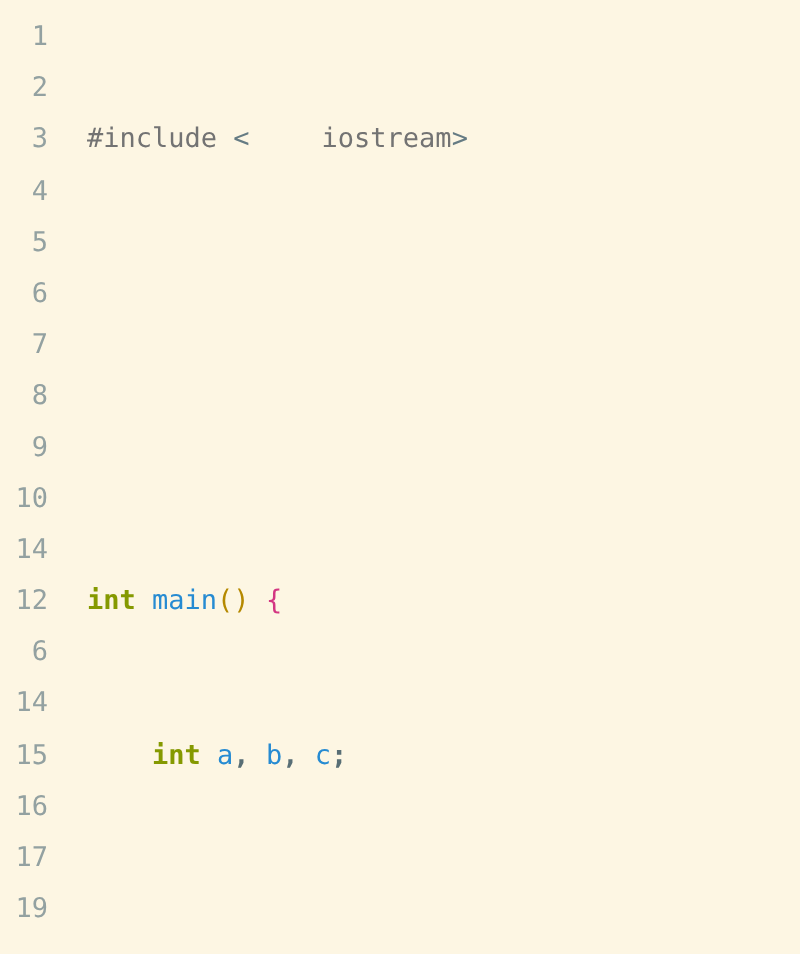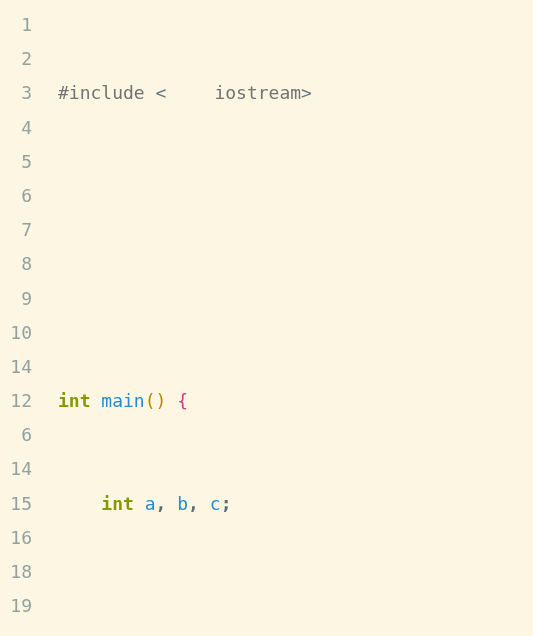--- a/index.html
+++ b/index.html
@@ -59,21 +59,21 @@
     <span class="line-num">7</span>
     <span class="line-num">8</span>
     <span class="line-num">9</span>
     <span class="line-num">10</span>
     <span class="line-num">14</span>
     <span class="line-num">12</span>
     <span class="line-num">6</span>
     <span class="line-num">14</span>
     <span class="line-num">15</span>
     <span class="line-num">16</span>
-    <span class="line-num">18</span>
+    <span class="line-num">17</span>
     <span class="line-num">19</span>
   </div>
 
   <div class="code">
     <span class="line"><span class="tok-preproc">#include</span> <span class="tok-op">&lt;</span><span class="tok-string">iostream</span><span class="tok-op">&gt;</span></span>
     <span class="line"></span>
     <span class="line"></span>
     <span class="line"><span class="tok-keyword">int</span> <span class="tok-func">main</span><span class="tok-paren-y">(</span><span class="tok-paren-y">)</span> <span class="tok-paren-m">{</span></span>
     <span class="line">    <span class="tok-keyword">int</span> <span class="tok-ident">a</span><span class="tok-punct">,</span> <span class="tok-ident">b</span><span class="tok-punct">,</span> <span class="tok-ident">c</span><span class="tok-punct">;</span></span>
     

